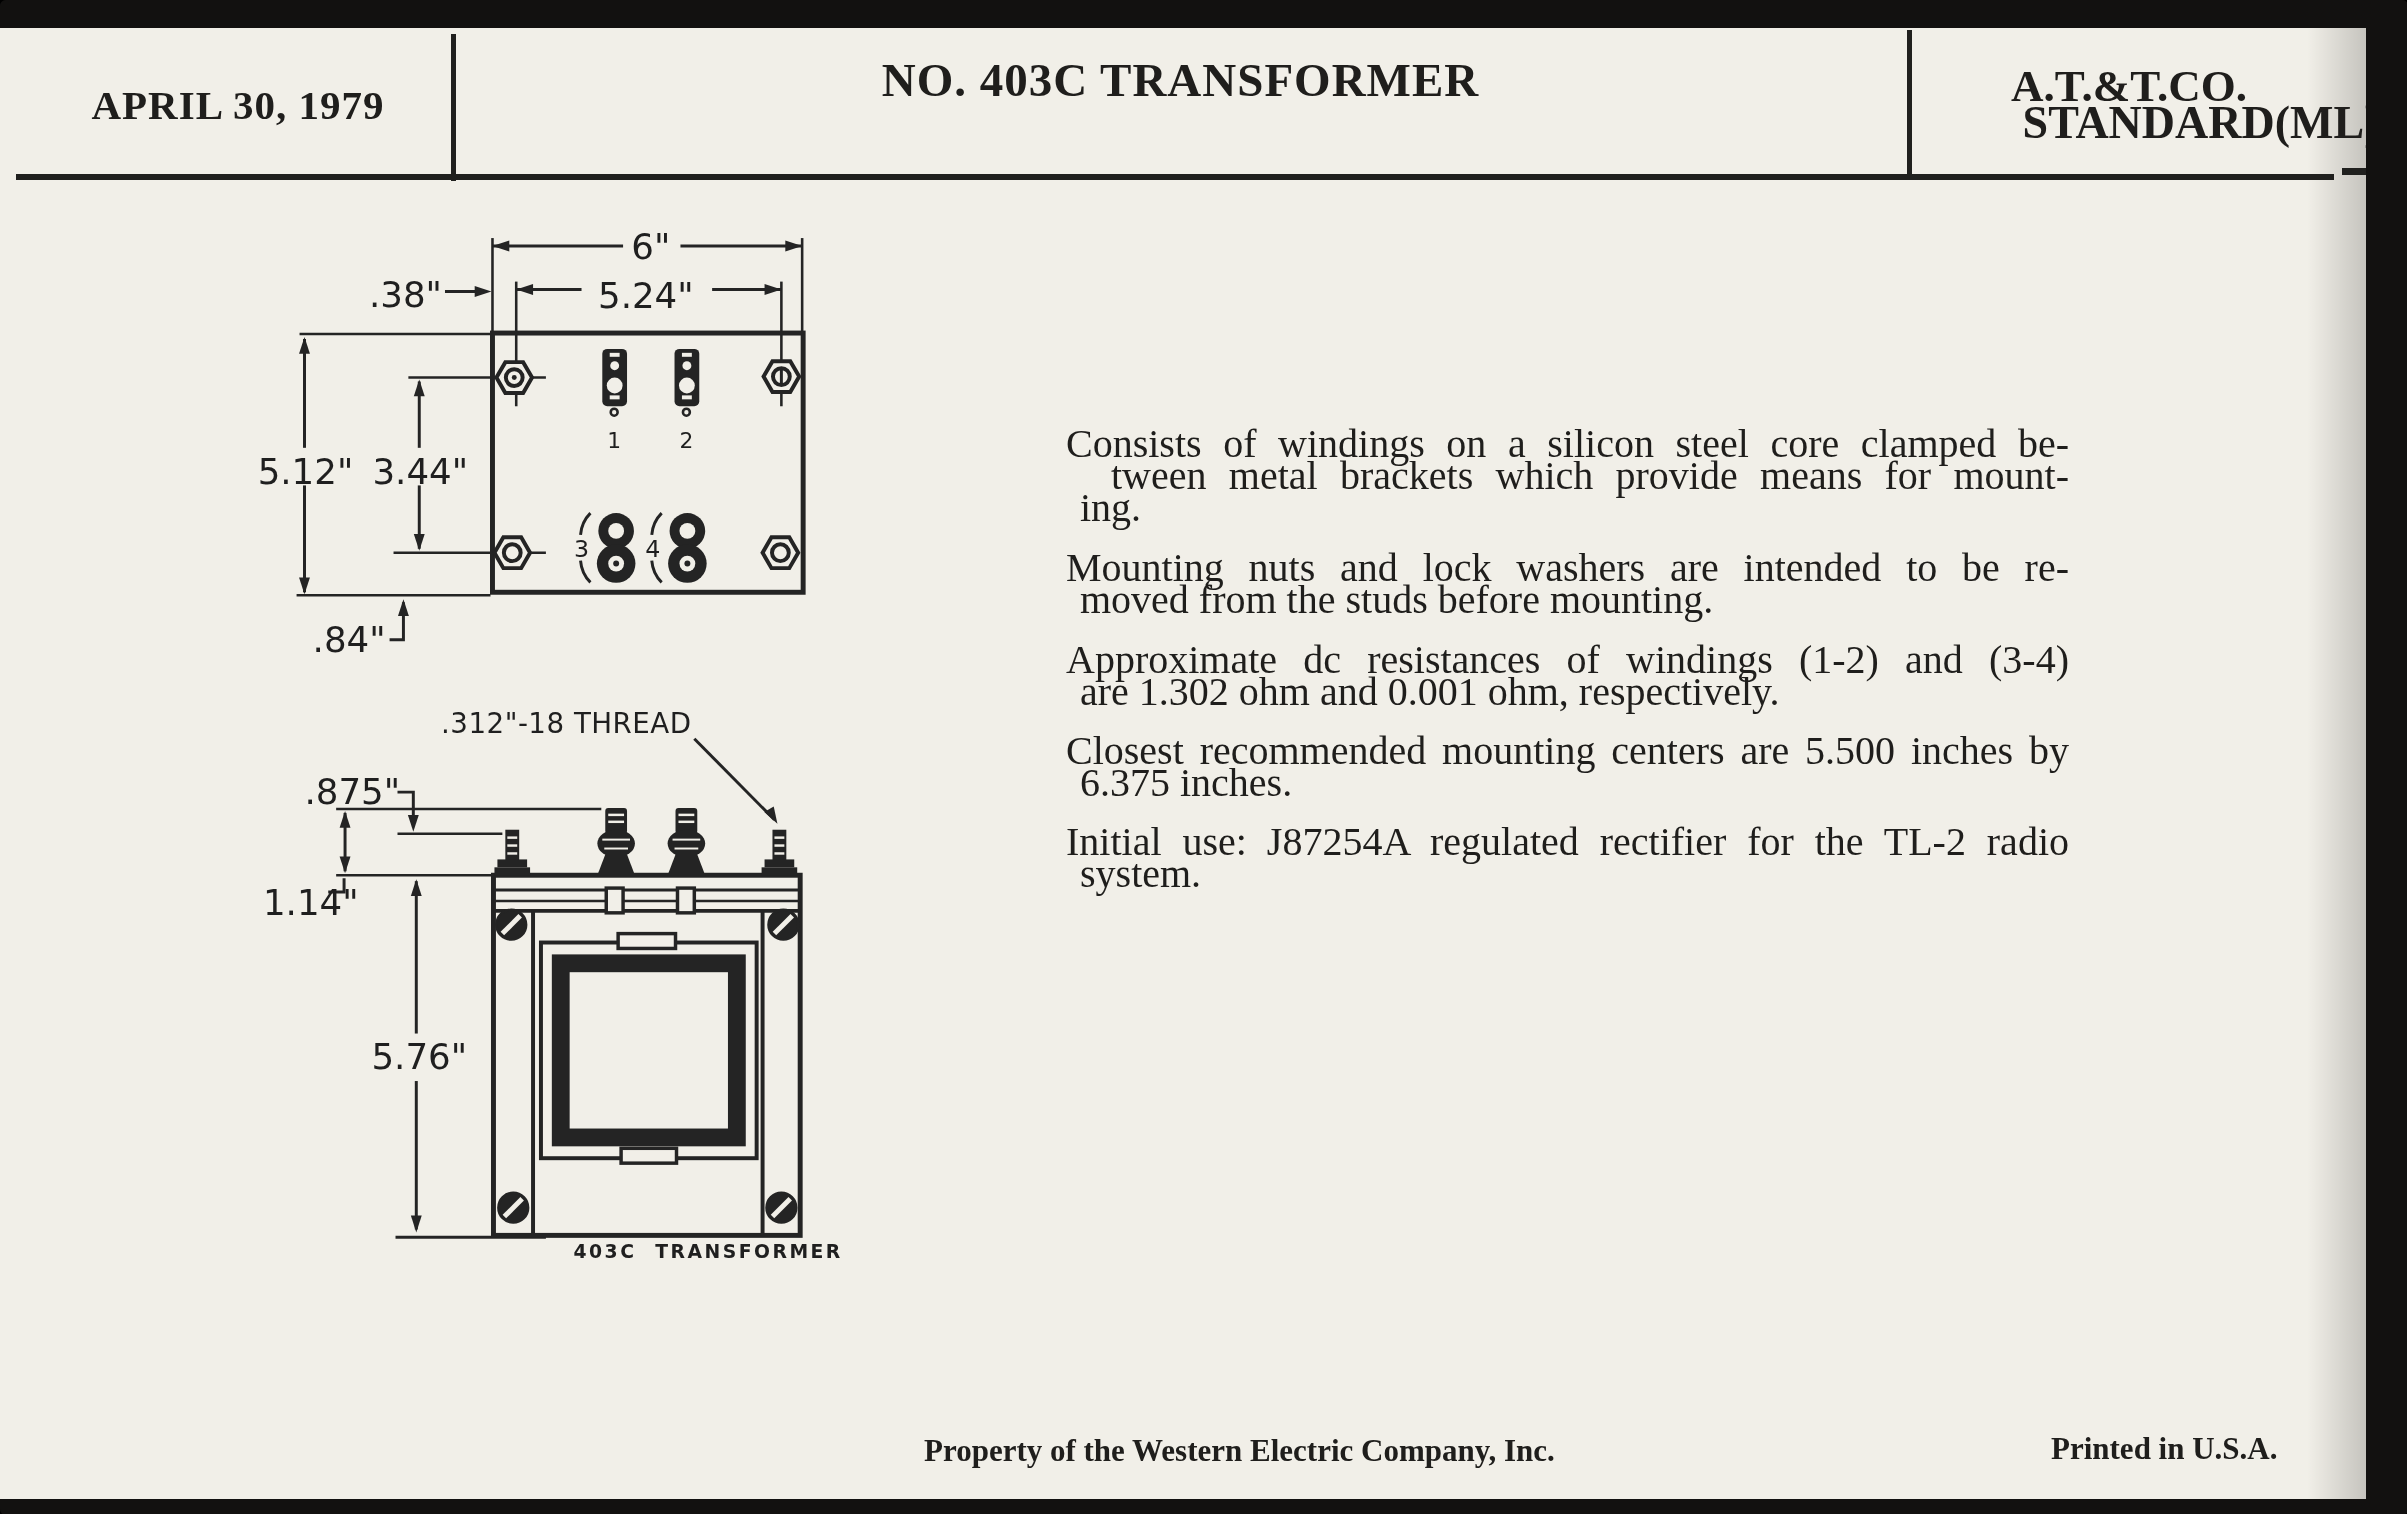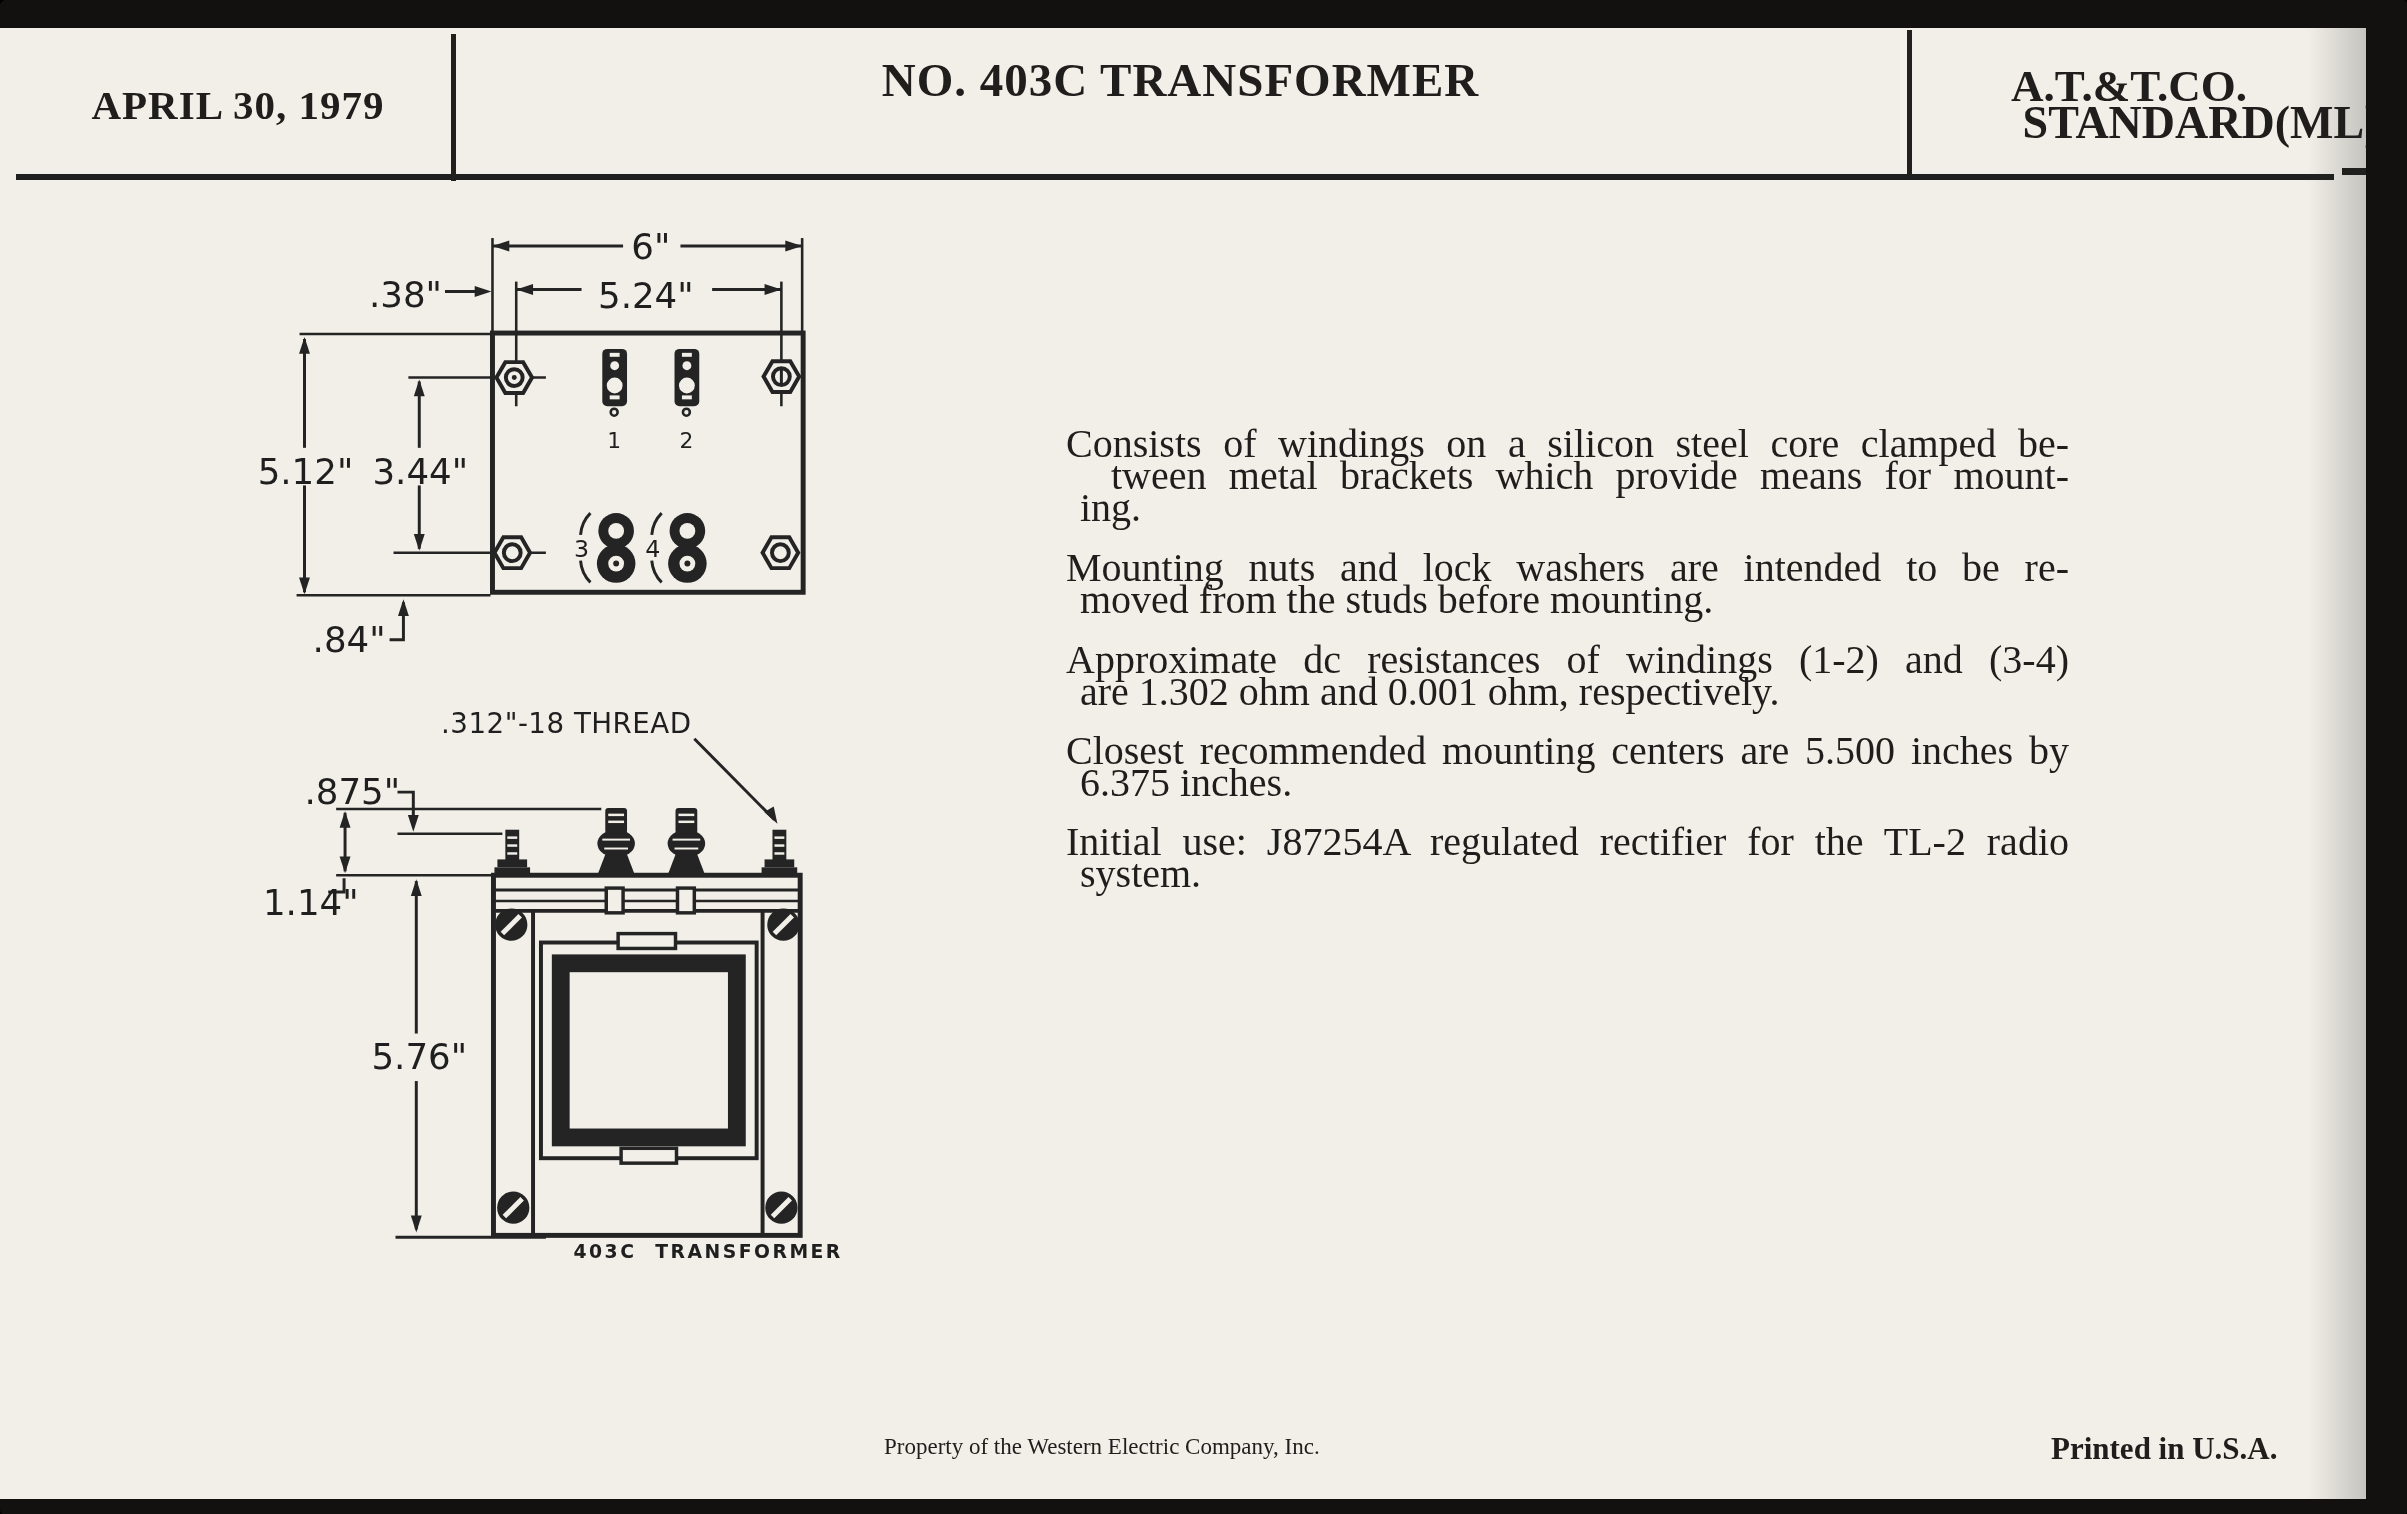--- a/index.html
+++ b/index.html
@@ -19,21 +19,21 @@
   .title{left:455px;top:57px;width:1451px;text-align:center;font-weight:bold;font-size:47px;
         letter-spacing:1px;line-height:1;}
   .org1{left:1916px;top:64px;width:426px;text-align:center;font-weight:bold;font-size:45px;line-height:1;}
   .org2{left:1988px;top:100px;width:426px;text-align:center;font-weight:bold;font-size:46px;line-height:1;}
   .desc-p{position:absolute;left:1066px;width:1003px;font-size:40px;}
   .ln{line-height:32px;text-align:justify;text-align-last:justify;}
   .ln.ct{margin-left:45px;}
   .ln.end{text-align-last:left;margin-left:14px;}
   .catalog{left:65px;top:1335px;font-size:55px;font-weight:bold;font-variant:small-caps;
         letter-spacing:2px;word-spacing:16px;line-height:1;}
-  .foot-prop{left:884px;top:1435px;font-size:23px;font-weight:normal;line-height:1;}
+  .foot-prop{left:924px;top:1435px;font-size:31px;font-weight:bold;line-height:1;}
   .foot-print{left:2051px;top:1433px;font-size:31px;font-weight:bold;line-height:1;}
   svg{position:absolute;}
   svg .dln{stroke:#242424;stroke-width:3;fill:none;}
   svg .thin{stroke:#242424;stroke-width:2.6;fill:none;}
   svg .out{stroke:#242424;stroke-width:5;fill:none;}
   svg .out4{stroke:#242424;stroke-width:4;fill:none;}
   svg .ink{fill:#242424;}
   svg .pap{fill:#f1efe8;}
   svg text{font-family:"DejaVu Sans",sans-serif;fill:#1f1f1f;}
   svg .dim{font-size:36px;}

